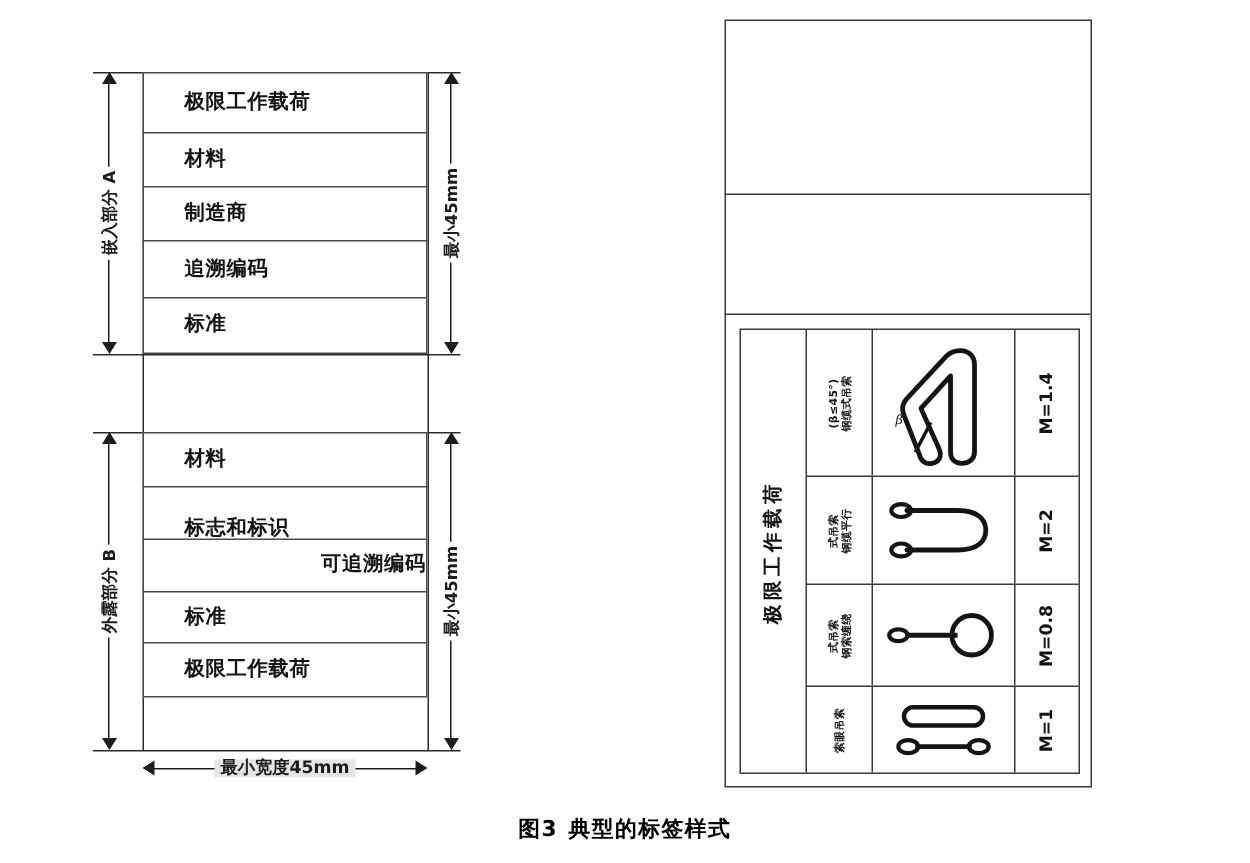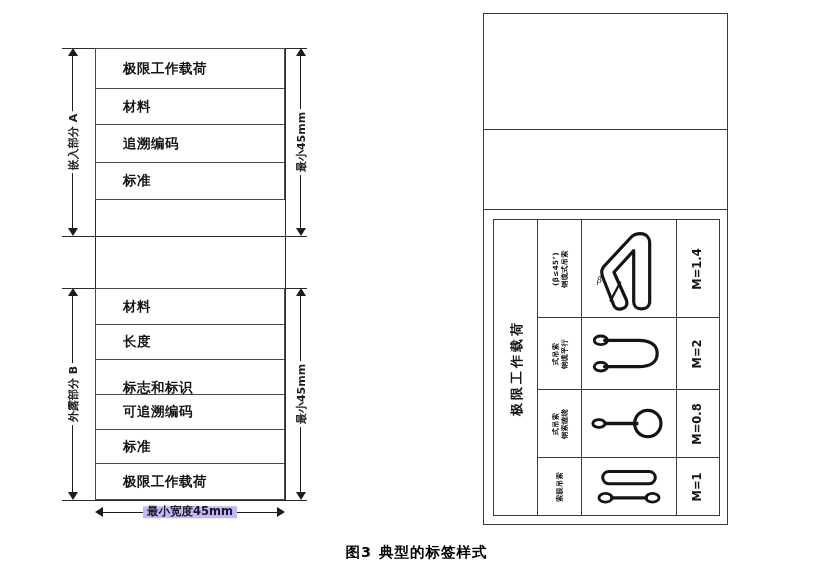--- a/index.html
+++ b/index.html
@@ -136,21 +136,21 @@
   .dim-h .arrow-r { right: 0; border-left:  8px solid #1c1c1c; }
   .dim-h .hlabel {
     position: absolute;
     left: 50%;
     top: 50%;
     transform: translate(-50%, -50%);
     white-space: nowrap;
     font-size: 11.5px;
     font-weight: bold;
     color: #1c1c1c;
-    background: #c4b5fd;
+    background: #e5e5e5;
     padding: 0 4px;
     line-height: 1;
   }
 
   
   .right-diagram {
     position: absolute;
     left: 483px;
     top: 13px;
     width: 245px;
@@ -292,39 +292,39 @@
     <div class="ext-line" style="left:62px; top:288px; width:245px;"></div>
     <div class="ext-line" style="left:62px; top:500px; width:245px;"></div>
 
     <div class="field-stack" style="top:48px;">
       <div class="field-row" style="height:40px;">
         <span class="ftext">极限工作载荷</span>
       </div>
       <div class="field-row" style="height:36px;">
         <span class="ftext">材料</span>
       </div>
+      <div class="field-row" style="height:36px;">
+        <span class="ftext">制造商</span>
+      </div>
       <div class="field-row" style="height:38px;">
         <span class="ftext">追溯编码</span>
       </div>
       <div class="field-row" style="height:38px;">
         <span class="ftext">标准</span>
       </div>
     </div>
 
     <div class="field-stack" style="top:288px;">
       <div class="field-row" style="height:36px;">
         <span class="ftext">材料</span>
       </div>
-      <div class="field-row" style="height:35px;">
-        <span class="ftext">长度</span>
-      </div>
       <div class="field-row" style="height:35px;align-items:flex-end;">
         <span class="ftext">标志和标识</span>
       </div>
-      <div class="field-row" style="height:35px;">
+      <div class="field-row" style="height:35px;justify-content:flex-end;">
         <span class="ftext">可追溯编码</span>
       </div>
       <div class="field-row" style="height:34px;">
         <span class="ftext">标准</span>
       </div>
       <div class="field-row" style="height:37px;">
         <span class="ftext">极限工作载荷</span>
       </div>
     </div>
 

